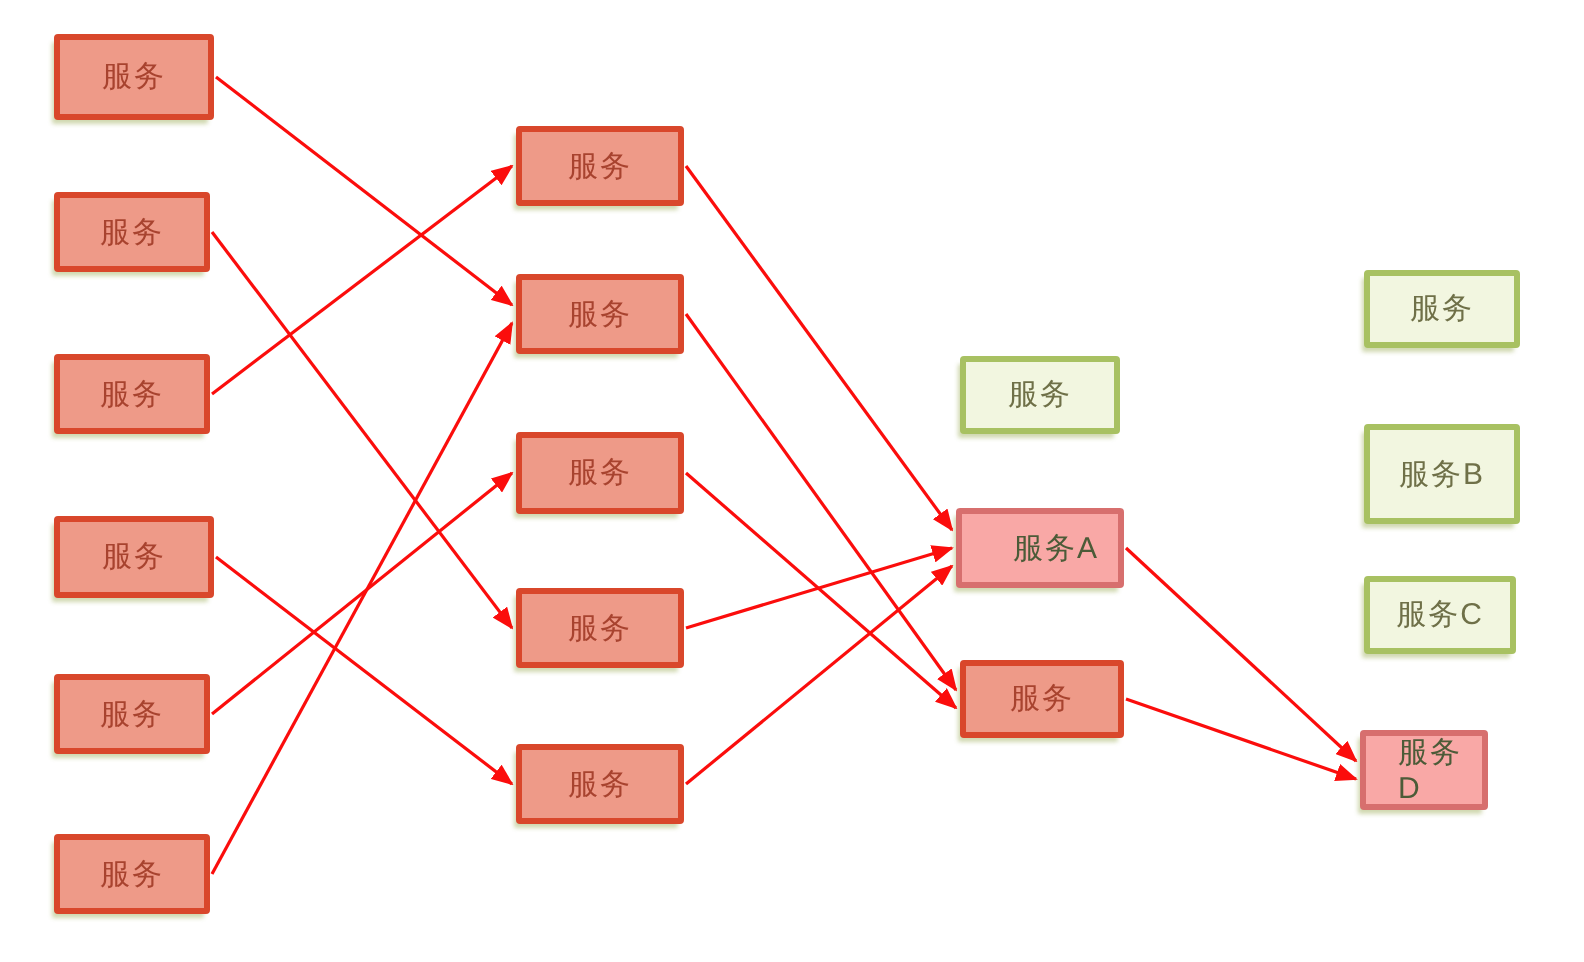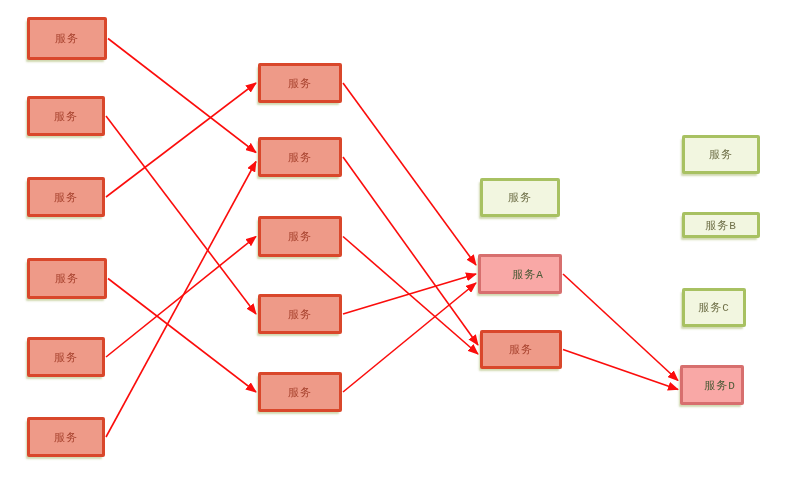--- a/index.html
+++ b/index.html
@@ -9,26 +9,25 @@
     background:var(--bg,#fff);
     font-family:"Liberation Sans","DejaVu Sans",sans-serif;
     overflow:hidden;
   }
   .node{
     position:absolute;
     box-sizing:border-box;
     display:flex;align-items:center;justify-content:center;
     border-radius:2px;
     border:3px solid;
-    font-size:11px;
+    font-size:15px;
     letter-spacing:1px;
     box-shadow:-2px 3px 2px -1px rgba(150,168,80,.45);
     cursor:default;
     user-select:none;
-    font-family:Liberation Mono, monospace;
   }
   .node.salmon{background:var(--salmon-fill);border-color:var(--salmon-border);color:var(--salmon-text);}
   .node.green {background:var(--green-fill); border-color:var(--green-border); color:var(--green-text);}
   .node.pink  {background:var(--pink-fill);  border-color:var(--pink-border);  color:var(--pink-text);padding-left:16px;}
   #edges-layer{
     position:absolute;left:0;top:0;width:792px;height:481px;
     pointer-events:none;
   }
   #edges-layer line{stroke:var(--edge);stroke-width:1.6;}
   #edges-layer marker path{fill:var(--edge);}
@@ -67,16 +66,16 @@
     <div class="node salmon" style="left: 27px; top: 417px; width: 78px; height: 40px;">服务</div>
     <div class="node salmon" style="left: 258px; top: 63px; width: 84px; height: 40px;">服务</div>
     <div class="node salmon" style="left: 258px; top: 137px; width: 84px; height: 40px;">服务</div>
     <div class="node salmon" style="left: 258px; top: 216px; width: 84px; height: 41px;">服务</div>
     <div class="node salmon" style="left: 258px; top: 294px; width: 84px; height: 40px;">服务</div>
     <div class="node salmon" style="left: 258px; top: 372px; width: 84px; height: 40px;">服务</div>
     <div class="node green" style="left: 480px; top: 178px; width: 80px; height: 39px;">服务</div>
     <div class="node pink" style="left: 478px; top: 254px; width: 84px; height: 40px;">服务A</div>
     <div class="node salmon" style="left: 480px; top: 330px; width: 82px; height: 39px;">服务</div>
     <div class="node green" style="left: 682px; top: 135px; width: 78px; height: 39px;">服务</div>
-    <div class="node green" style="left: 682px; top: 212px; width: 78px; height: 26px;">服务B</div>
-    <div class="node green" style="left: 682px; top: 288px; width: 64px; height: 39px;">服务C</div>
+    <div class="node green" style="left: 682px; top: 212px; width: 78px; height: 50px;">服务B</div>
+    <div class="node green" style="left: 682px; top: 288px; width: 76px; height: 39px;">服务C</div>
     <div class="node pink" style="left: 680px; top: 365px; width: 64px; height: 40px;">服务D</div>
   </div>
 
 </body></html>

